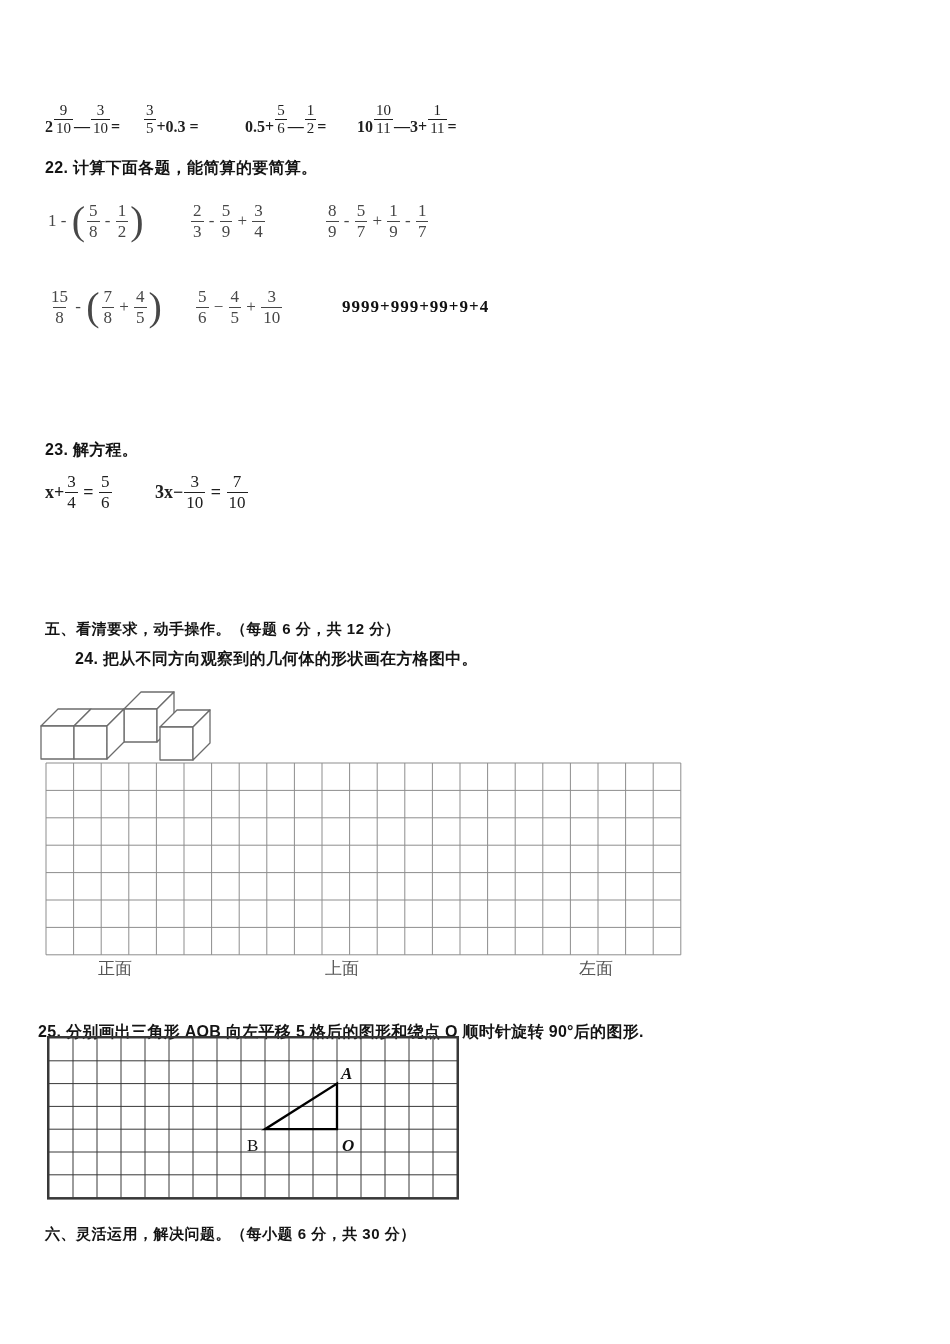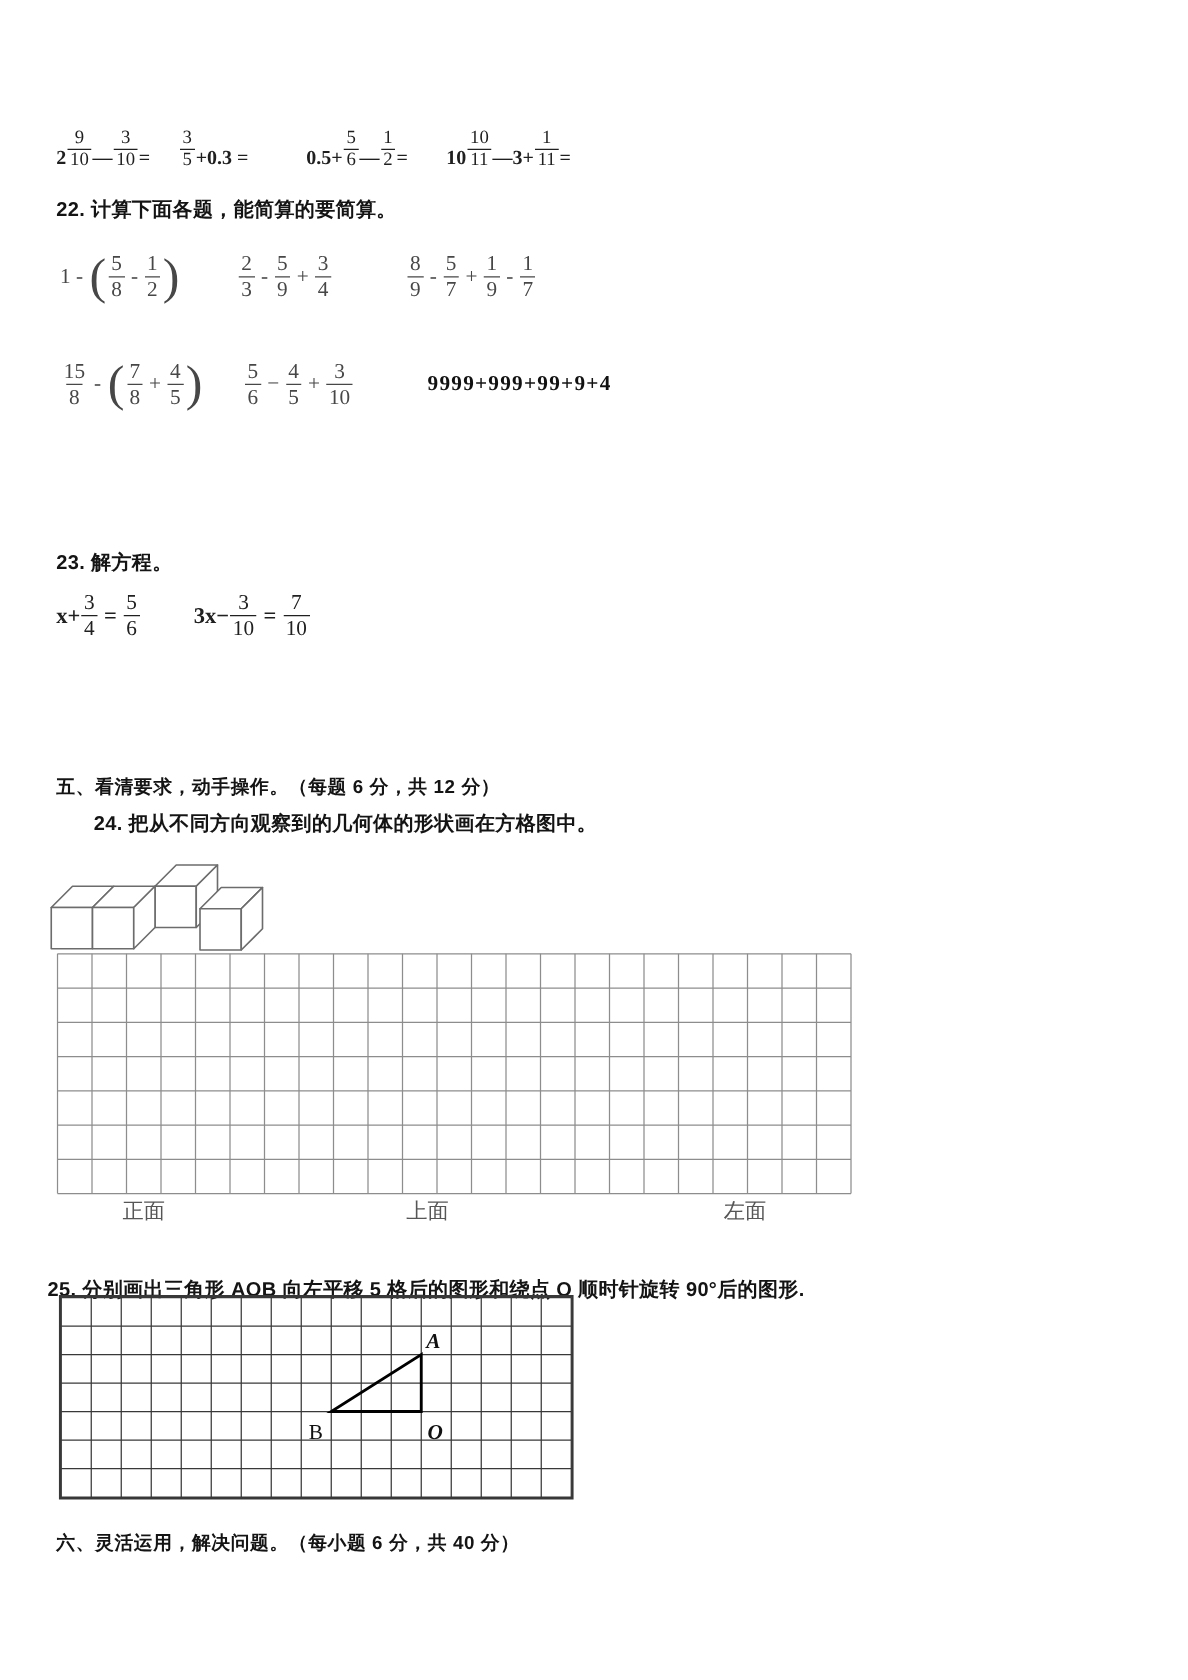--- a/index.html
+++ b/index.html
@@ -148,15 +148,15 @@
           <line x1="2" y1="138.8" x2="410" y2="138.8"></line>
           <line x1="2" y1="161.6" x2="410" y2="161.6"></line>
         </g>
         <rect x="1" y="1" width="410" height="161.6" fill="none" stroke="#383838" stroke-width="2"></rect>
         <polygon points="218,93.2 290,93.2 290,47.6" fill="none" stroke="#000000" stroke-width="2.3" stroke-linejoin="miter"></polygon>
         <text x="294" y="42.6" class="tri-bi">A</text>
         <text x="200" y="115.2" class="tri-n">B</text>
         <text x="295" y="115.2" class="tri-bi">O</text>
       </svg></div>
 
-  <div class="zh h-sec" style="left:45px;top:1225px;">六、灵活运用，解决问题。（每小题 6 分，共 40 分）</div>
+  <div class="zh h-sec" style="left:45px;top:1225px;">六、灵活运用，解决问题。（每小题 6 分，共 30 分）</div>
 
 </div>
 
 </body></html>

